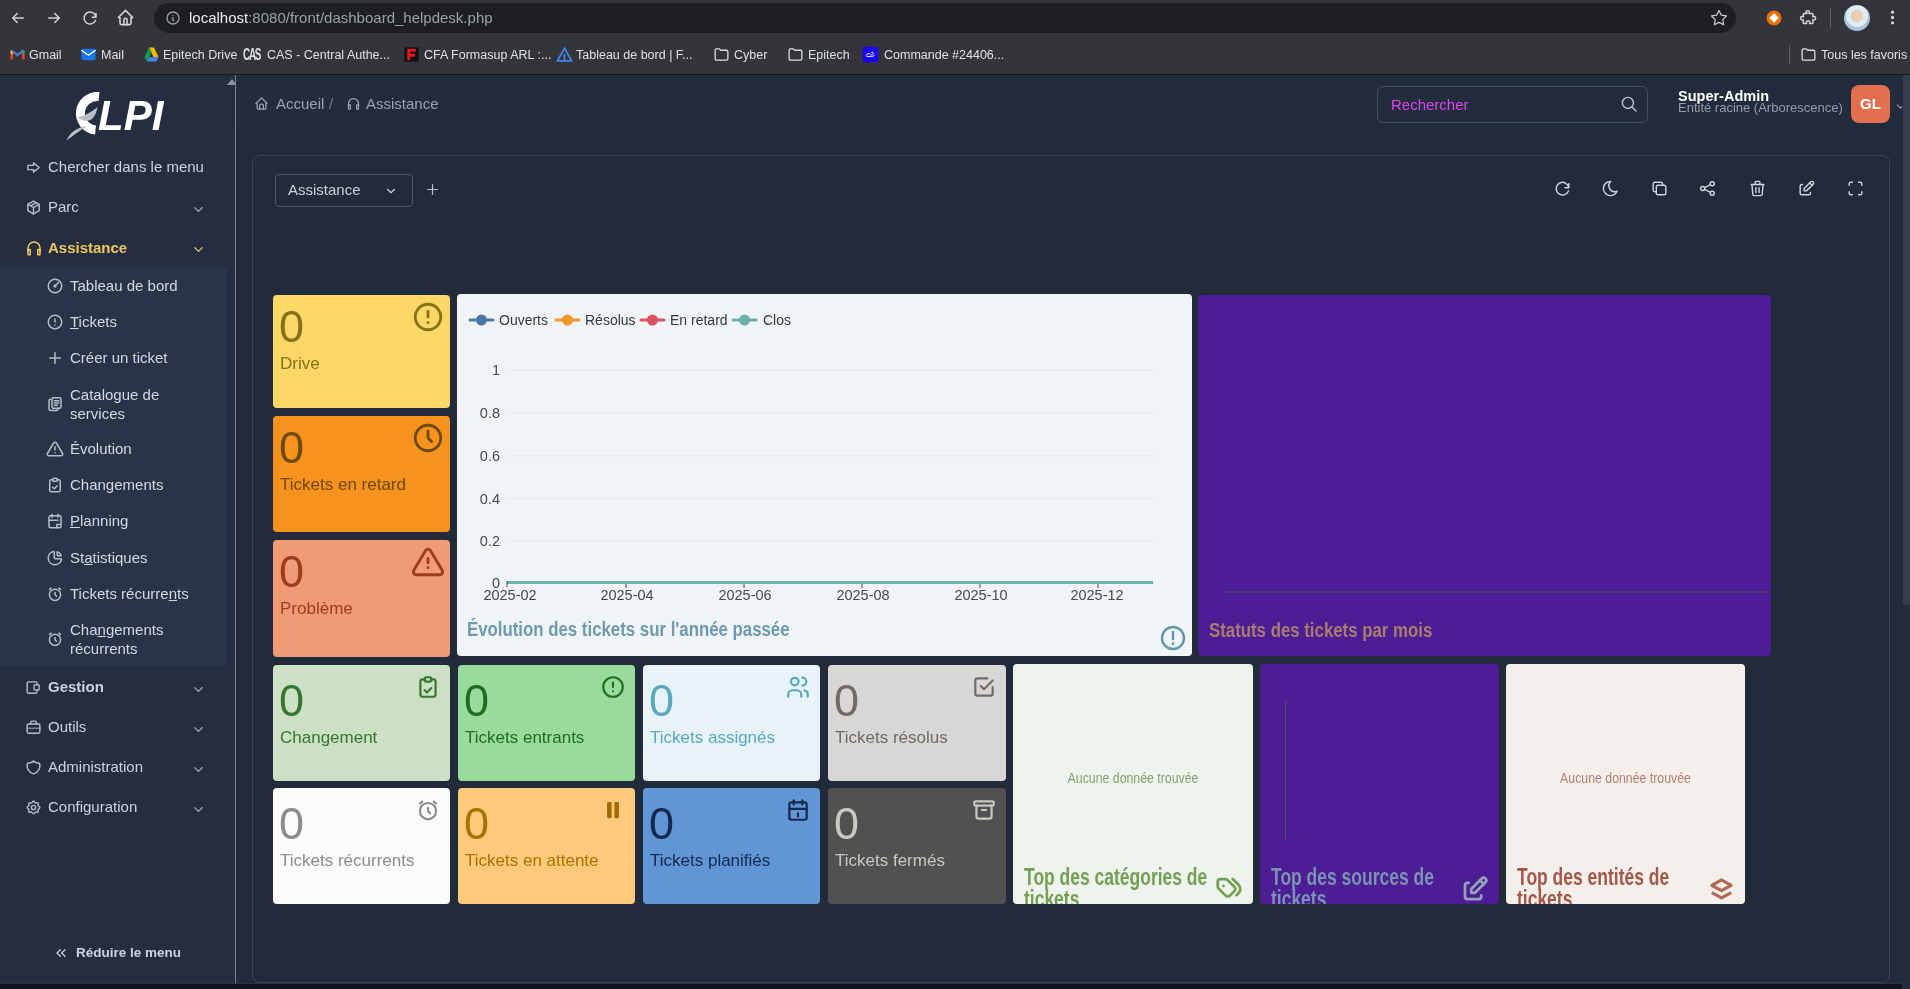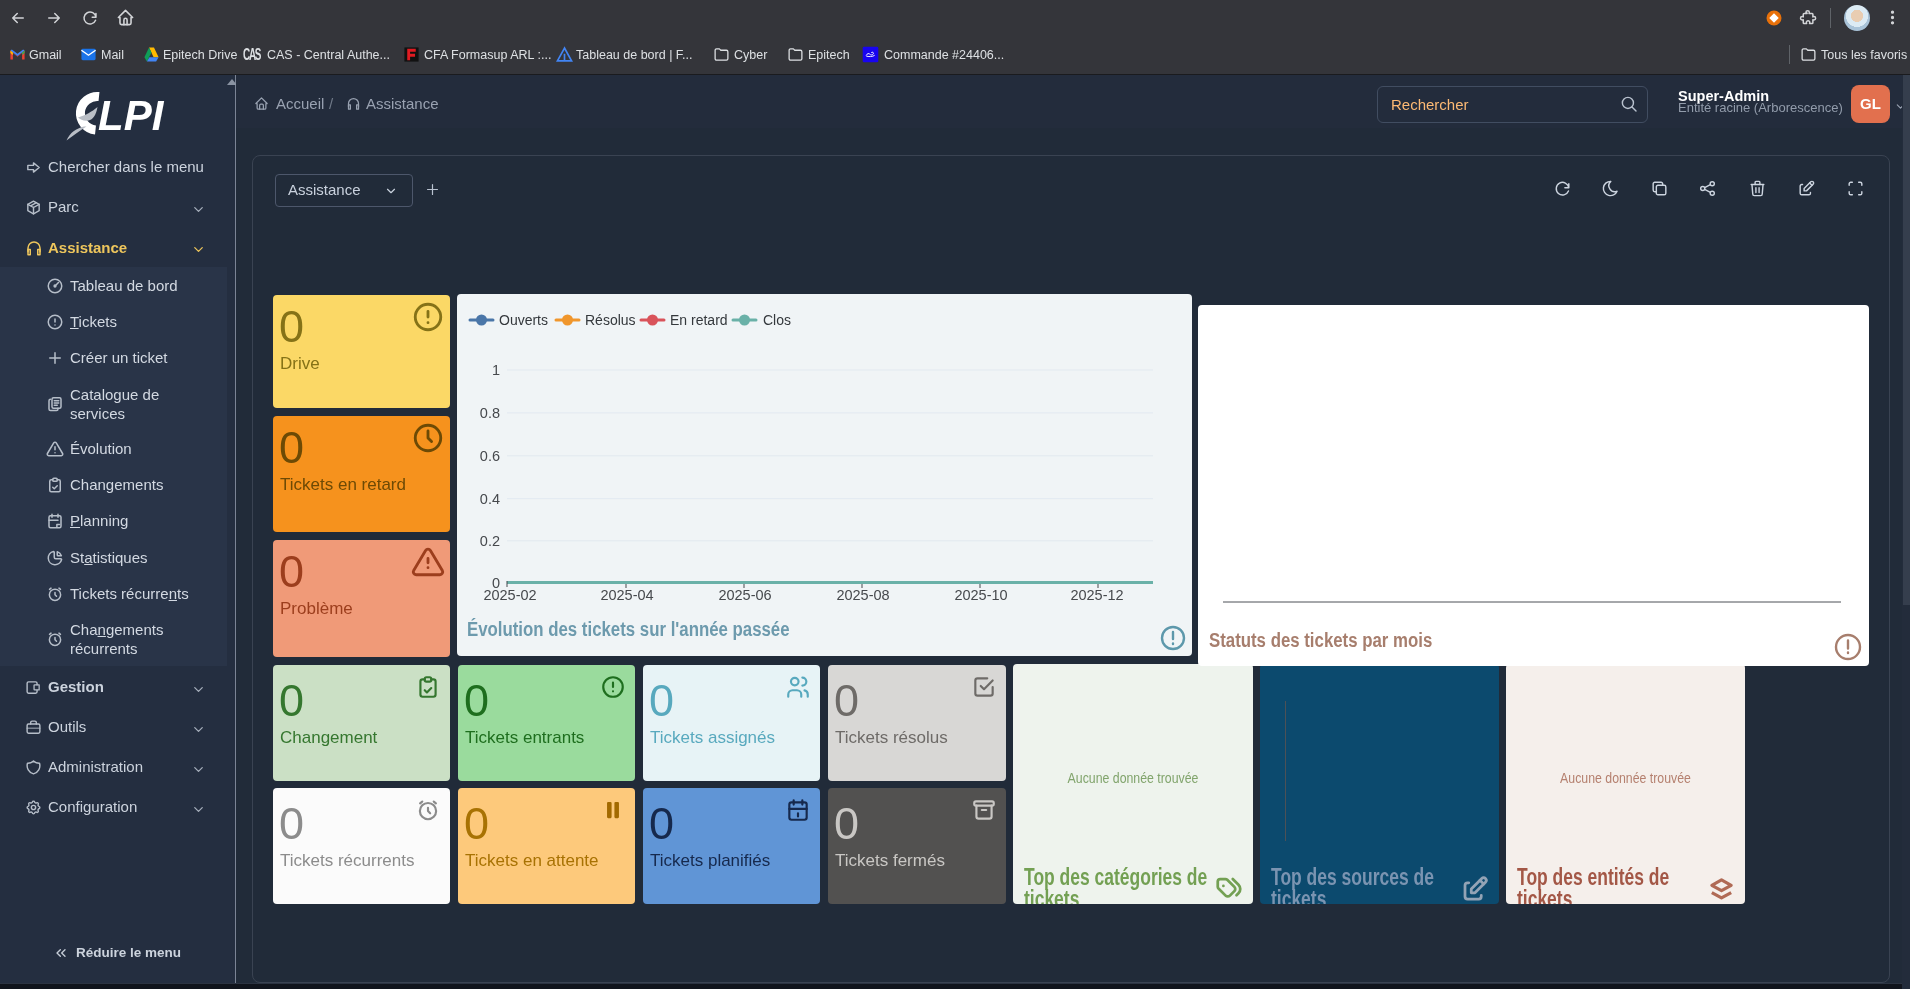--- a/index.html
+++ b/index.html
@@ -43,20 +43,30 @@
  <svg class="t cicon" style="left:45px;top:9px" width="18" height="18" viewBox="0 0 24 24">
       <path d="M19 12H5m14 0-6-6m6 6-6 6"></path>
     </svg>
  <svg class="t cicon" style="left:81px;top:9px" width="18" height="18" viewBox="0 0 24 24">
       <path d="M19.95 11a8 8 0 1 0-.5 4m.5-9v5h-5"></path>
     </svg>
  <svg class="t cicon" style="left:116px;top:8px" width="19" height="19" viewBox="0 0 24 24">
       <path d="M5 12H3l9-9 9 9h-2M5 12v7a2 2 0 0 0 2 2h10a2 2 0 0 0 2-2v-7"></path>
       <path d="M10 21v-6a2 2 0 0 1 2-2h0a2 2 0 0 1 2 2v6"></path>
     </svg>
+ <div id="omni">
+   <svg class="t" style="position:absolute;left:11px;top:7px;color:#9aa0a6" width="16" height="16" viewBox="0 0 24 24">
+        <circle cx="12" cy="12" r="9"></circle>
+        <path d="M12 8h.01M11 12h1v4h1"></path>
+      </svg>
+   <span style="position:absolute;left:35px">localhost<span style="color:#9aa0a6">:8080/front/dashboard_helpdesk.php</span></span>
+   <svg class="t" style="position:absolute;right:8px;top:6px;color:#c6c9cd;stroke-width:1.7" width="18" height="18" viewBox="0 0 24 24">
+        <path d="M12 17.75 5.83 21l1.18-6.88L2 9.24l6.91-1L12 2l3.09 6.24 6.91 1-5 4.87L18.17 21z"></path>
+      </svg>
+ </div>
  <svg style="position:absolute;left:1765px;top:9px" width="18" height="18" viewBox="0 0 24 24">
       <circle cx="12" cy="12" r="10" fill="#e8710a"></circle>
       <rect x="7.5" y="7.5" width="9" height="9" fill="#fff" transform="rotate(45 12 12)"></rect>
     </svg>
  <svg class="t cicon" style="left:1799px;top:9px" width="18" height="18" viewBox="0 0 24 24">
       <path d="M9.2 4.6a2.3 2.3 0 1 1 4.6 0c0 .5-.2.9-.4 1.4h4.1a1 1 0 0 1 1 1v3.5c.5-.3.9-.4 1.4-.4a2.3 2.3 0 1 1 0 4.6c-.5 0-.9-.1-1.4-.4v4.1a1 1 0 0 1-1 1h-3.5c.3-.5.4-.9.4-1.4a2.3 2.3 0 1 0-4.6 0c0 .5.2.9.4 1.4H6.7a1 1 0 0 1-1-1v-4.1c-.5.2-.9.4-1.4.4a2.3 2.3 0 1 1 0-4.6c.5 0 .9.1 1.4.4V7a1 1 0 0 1 1-1h4.1c-.3-.5-.6-.9-.6-1.4z"></path>
     </svg>
  <div style="position:absolute;left:1830px;top:8px;width:1px;height:20px;background:#5f6368"></div>
  <div style="position:absolute;left:1844px;top:5px;width:26px;height:26px;border-radius:50%;background:radial-gradient(circle at 50% 42%,#e9cdb2 0 30%,#dcebf4 31% 55%,#a9c3d8 56% 75%,#7e98b4 76%)"></div>
  <svg class="t cicon" style="left:1884px;top:9px;stroke-width:1.6" width="17" height="17" viewBox="0 0 24 24">
@@ -246,21 +256,21 @@
     <path d="M9 21v-6a2 2 0 0 1 2-2h2a2 2 0 0 1 2 2v6"></path>
   </svg>
 <div class="abs" style="left:276px;top:95px;color:#99a2b1;font-size:15px">Accueil</div>
 <div class="abs" style="left:329px;top:95px;color:#707a89;font-size:15px">/</div>
 <svg class="t" style="position:absolute;left:346px;top:96px;color:#99a2b1" width="15" height="15" viewBox="0 0 24 24">
     <path d="M4 14h3v7H4zM17 14h3v7h-3z"></path>
     <path d="M4 17v-5a8 8 0 0 1 16 0v5"></path>
   </svg>
 <div class="abs" style="left:366px;top:95px;color:#99a2b1;font-size:15px">Assistance</div>
 <div class="abs" style="left:1377px;top:86px;width:271px;height:37px;border:1px solid #414d61;border-radius:6px"></div>
-<div class="abs" style="left:1391px;top:96px;color:#fdba74;font-size:15px">Rechercher</div>
+<div class="abs" style="left:1391px;top:96px;color:#d946ef;font-size:15px">Rechercher</div>
 <svg class="t" style="position:absolute;left:1620px;top:95px;color:#b9c2cf;stroke-width:1.8" width="19" height="19" viewBox="0 0 24 24">
     <circle cx="10" cy="10" r="7"></circle>
     <path d="m15.2 15.2 5 5"></path>
   </svg>
 <div class="abs" style="left:1678px;top:88px;color:#fff;font-size:14.5px;font-weight:700">Super-Admin</div>
 <div class="abs" style="left:1678px;top:100px;color:#929cab;font-size:13px">Entité racine (Arborescence)</div>
 <div class="abs" style="left:1851px;top:85px;width:39px;height:38px;border-radius:8px;background:#e2704e;color:#fff;font-size:15px;font-weight:700;text-align:center;line-height:38px">GL</div>
 <svg class="t" style="position:absolute;left:1894px;top:100px;color:#9aa3b2" width="13" height="13" viewBox="0 0 24 24">
     <path d="m6 9 6 6 6-6"></path>
   </svg>
@@ -400,21 +410,21 @@
 
 <div class="card" style="left:1013px;top:664px;width:240px;height:240px;background:#eef3ed">
  <div class="nodata" style="top:106px;color:#81a46c">Aucune donnée trouvée</div>
  <div class="bigt" style="left:11px;top:202px;color:#73a053">Top des catégories de<br>tickets</div>
  <svg class="t" style="position:absolute;right:9px;top:210px;color:#73a053;stroke-width:2.2" width="30" height="30" viewBox="0 0 24 24">
       <path d="M3 8v4.17a2 2 0 0 0 .59 1.42l5.7 5.7a2.41 2.41 0 0 0 3.41 0l3.59-3.59a2.41 2.41 0 0 0 0-3.41l-5.7-5.7A2 2 0 0 0 9.17 6H5a2 2 0 0 0-2 2z" transform="translate(0 -2)"></path>
       <path d="m18 17 1.59-1.59a4.82 4.82 0 0 0 0-6.82L15 4"></path>
       <path d="M7.5 9.5h.01"></path>
     </svg>
   </div>
-<div class="card" style="left:1260px;top:664px;width:239px;height:240px;background:#0c4a6e">
+<div class="card" style="left:1260px;top:664px;width:239px;height:240px;background:#4c1d95">
  <div style="position:absolute;left:25px;top:37px;width:1px;height:140px;background:#4d5156"></div>
  <div class="bigt" style="left:11px;top:202px;color:#7b94b1">Top des sources de<br>tickets</div>
  <svg class="t" style="position:absolute;right:9px;top:210px;color:#93a3b5;stroke-width:2.2" width="30" height="30" viewBox="0 0 24 24">
       <path d="M7 7H6a2 2 0 0 0-2 2v9a2 2 0 0 0 2 2h9a2 2 0 0 0 2-2v-1"></path>
       <path d="M20.38 6.58a2.1 2.1 0 0 0-2.97-2.97L9 12v3h3z"></path>
       <path d="m16 5 3 3"></path>
     </svg>
   </div>
 <div class="card" style="left:1506px;top:664px;width:239px;height:240px;background:#f5efeb">
  <div class="nodata" style="top:106px;color:#b5806f">Aucune donnée trouvée</div>
@@ -474,21 +484,21 @@
         <text x="406" y="306">2025-08</text>
         <text x="524" y="306">2025-10</text>
         <text x="640" y="306">2025-12</text>
  </g>
  <g stroke="#5d98ab" fill="none" stroke-width="2.4">
         <circle cx="716" cy="344" r="11"></circle>
         <path d="M716 338v7M716 349.5v.5" stroke-linecap="round"></path>
       </g>
 </svg><div class="ctitle" style="left:10px;top:324px;color:#6d9aad">Évolution des tickets sur l'année passée</div></div>
 
-<div class="card" style="left:1198px;top:305px;width:671px;height:361px;background:#ffffff">
+<div class="card" style="left:1198px;top:295px;width:573px;height:361px;background:#4c1d95">
 <svg width="671" height="361" viewBox="0 0 671 361" font-family="Liberation Sans">
  <line x1="25" y1="297" x2="643" y2="297" stroke="#4d5156" stroke-width="1"></line>
  <g stroke="#a77e6d" fill="none" stroke-width="2.4">
         <circle cx="650" cy="342" r="12"></circle>
         <path d="M650 335.5v8M650 347.5v.5" stroke-linecap="round"></path>
       </g>
 </svg><div class="ctitle" style="left:11px;top:324px;color:#a77e6d">Statuts des tickets par mois</div></div>
 
 <div class="abs" style="left:0;top:983px;width:1910px;height:6px;background:#10141c;border-top:1px solid #2c3442"></div>
 <div class="abs" style="left:1902px;top:75px;width:8px;height:914px;background:#232c3b"></div>

